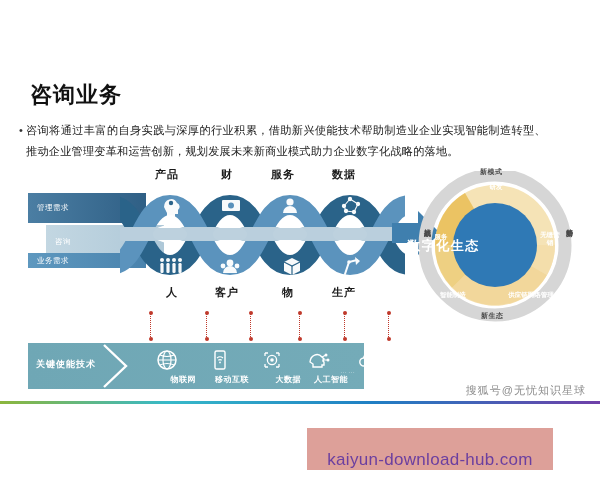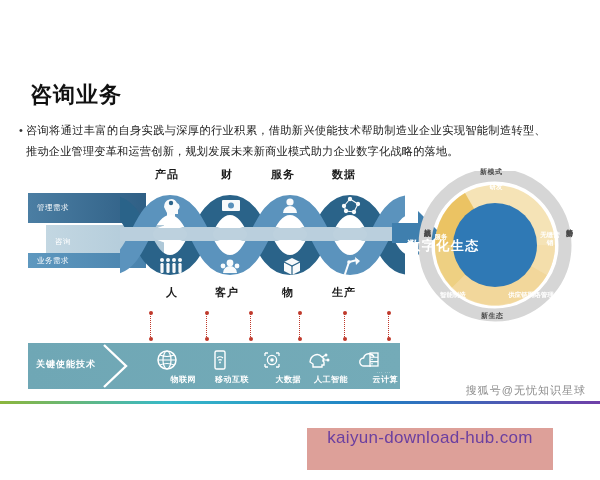--- a/index.html
+++ b/index.html
@@ -54,21 +54,21 @@
   
   .conn{position:absolute;width:1px;border-left:1px dotted #c0392b;}
   .conn::before,.conn::after{
     content:"";position:absolute;left:-2px;width:4px;height:4px;border-radius:50%;background:#c0392b;
   }
   .conn::before{top:-2px;}
   .conn::after{bottom:-2px;}
 
   
   .techbar{
-    position:absolute;left:28px;top:178px;width:372px;height:46px;
+    position:absolute;left:28px;top:178px;width:336px;height:46px;
     background:linear-gradient(90deg,#6fa7b5,#74abb8);
   }
   .techbar .chev{
     position:absolute;left:72px;top:0;width:38px;height:46px;
   }
   .tech-title{
     position:absolute;left:8px;top:15px;font-size:9px;color:#fff;font-weight:bold;letter-spacing:1px;
   }
   .tech-item{position:absolute;top:5px;width:58px;text-align:right;color:#fff;}
   .tech-item .ic{height:24px;display:flex;align-items:center;justify-content:center;}
@@ -79,21 +79,21 @@
   .watermark{
     position:absolute;right:14px;top:383px;font-size:11px;color:#8d8d8d;letter-spacing:1px;
     white-space:nowrap;
   }
   .grad-strip{
     position:absolute;left:0;top:401px;width:600px;height:3px;
     background:linear-gradient(90deg,#8cb63c 0%,#37b9c9 28%,#1f7fc4 62%,#6f3fa8 100%);
   }
   .banner{
     position:absolute;left:307px;top:428px;width:246px;height:42px;background:#dda099;
-    display:flex;align-items:flex-start;justify-content:center;
+    display:flex;align-items:flex-end;justify-content:center;
   }
   .banner span{font-size:17px;color:#6b3fa0;letter-spacing:.3px;}
 </style>
 </head>
 <body>
 
 <div class="slide">
 
   <div class="page-title">咨询业务</div>
 

